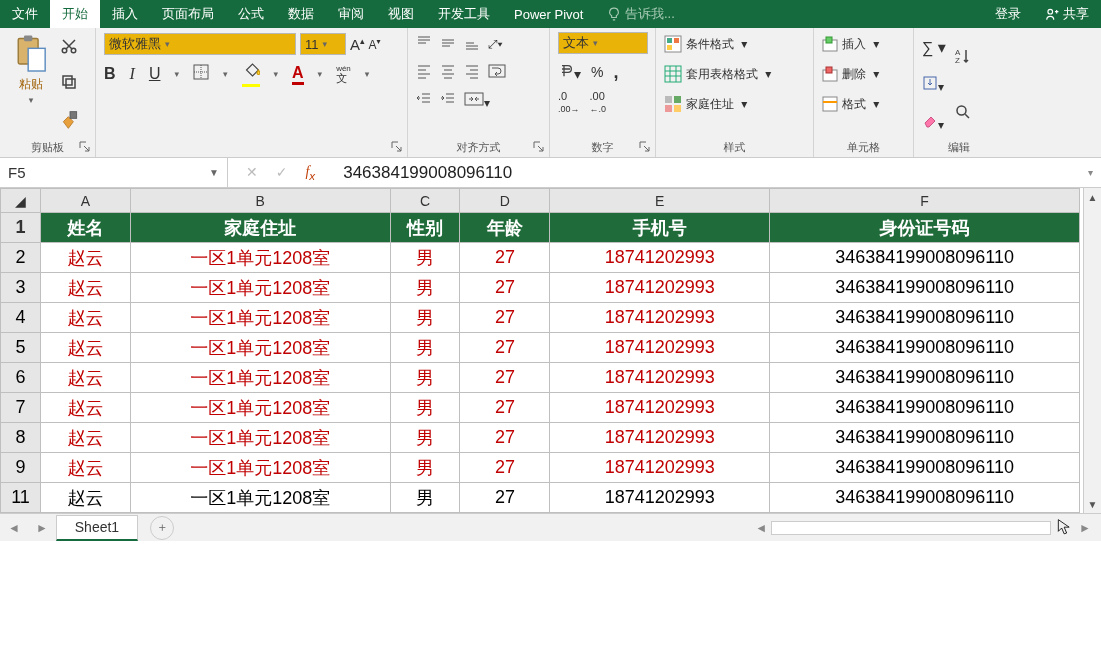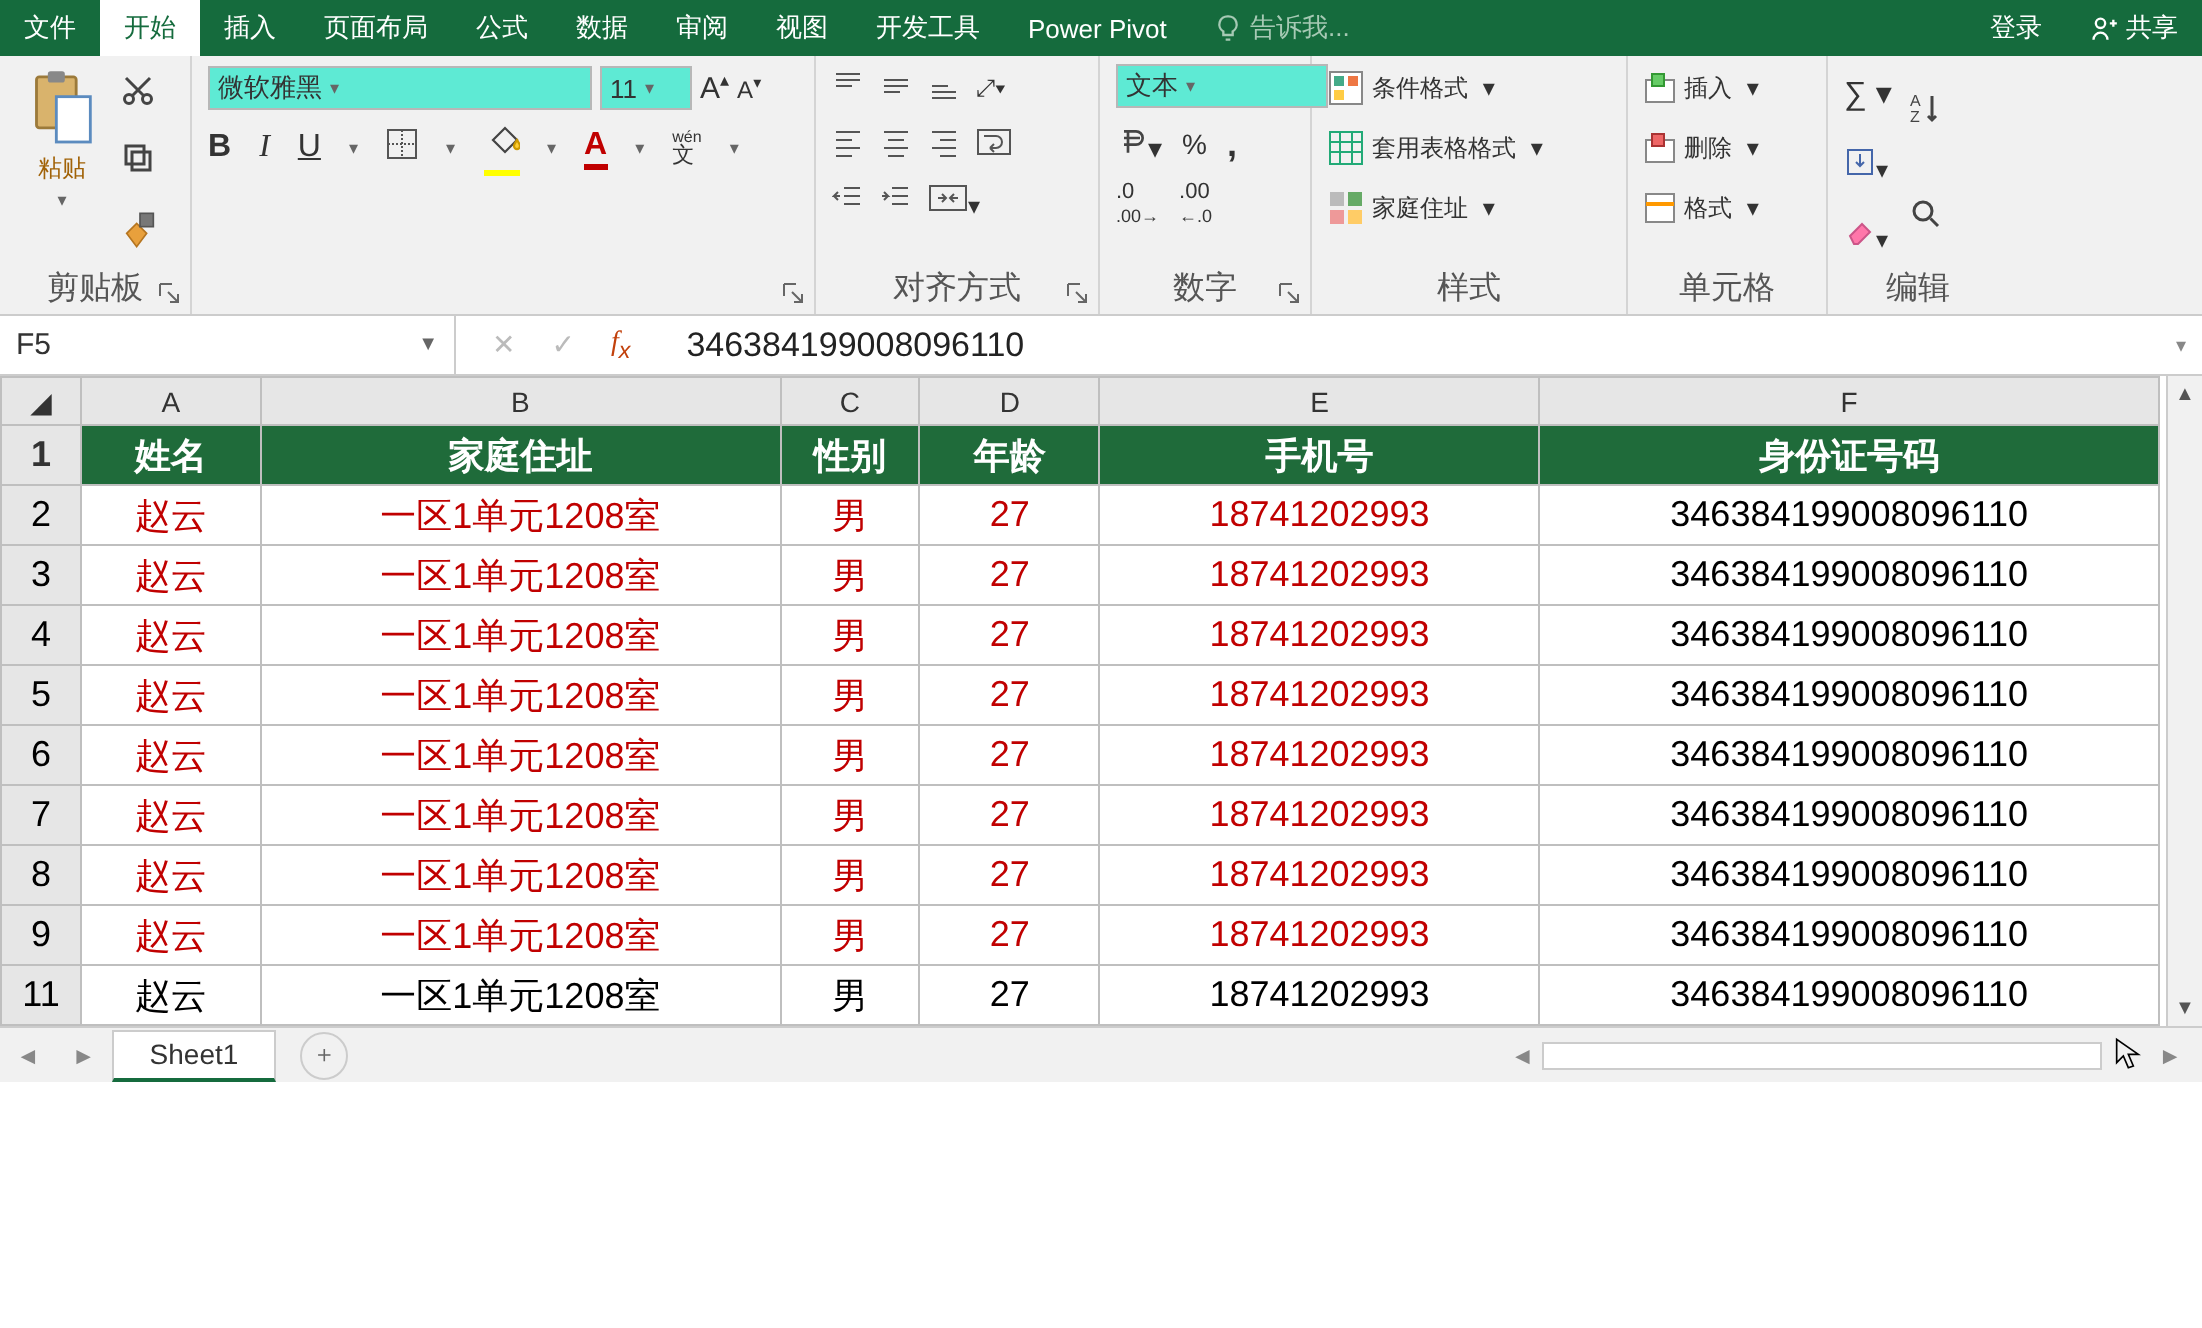--- a/index.html
+++ b/index.html
@@ -9,29 +9,29 @@
 .menubar { background:#156b3d; height:28px; display:flex; align-items:stretch; color:#fff; }
 .menubar .item { padding:0 12px; display:flex; align-items:center; font-size:13px; cursor:pointer; }
 .menubar .item.active { background:#fff; color:#156b3d; }
 .menubar .item.gray { color:#a6c9b4; }
 .menubar .share svg { margin-right:4px; }
 
 
 .ribbon { background:#f1f1f1; border-bottom:1px solid #ccc; display:flex; height:130px; }
 .group { border-right:1px solid #d4d4d4; padding:4px 8px 2px 8px; display:flex; flex-direction:column; position:relative; }
 .group-body { flex:1; display:flex; gap:6px; }
-.group-label { text-align:center; font-size:16px; color:#555; padding-top:2px; display:flex; justify-content:center; align-items:center; gap:30px; }
+.group-label { text-align:center; font-size:11px; color:#555; padding-top:2px; display:flex; justify-content:center; align-items:center; gap:30px; }
 .dlglaunch { width:12px; height:12px; position:absolute; right:4px; bottom:4px; }
 .dlglaunch svg { display:block; }
 
 .bigbtn { display:flex; flex-direction:column; align-items:center; justify-content:flex-start; width:46px; padding-top:2px; gap:2px; }
 .bigbtn .lbl { font-size:12px; color:#a16207; }
 .iconcol { display:flex; flex-direction:column; gap:6px; justify-content:space-around; }
 .irow { display:flex; align-items:center; gap:4px; height:24px; }
-.ctrl { border:1px solid #b7b7b7; background:#5eead4; height:22px; display:flex; align-items:center; padding:0 4px; font-size:13px; }
+.ctrl { border:1px solid #b7b7b7; background:#eab308; height:22px; display:flex; align-items:center; padding:0 4px; font-size:13px; }
 .drop::after { content:"▾"; font-size:9px; color:#666; margin-left:4px; }
 
 
 .fbar { display:flex; align-items:center; border-bottom:1px solid #ccc; height:30px; background:#fff; }
 .namebox { width:228px; border-right:1px solid #ccc; padding:0 8px; font-size:15px; display:flex; align-items:center; justify-content:space-between; height:100%; }
 .fx-icons { display:flex; gap:18px; padding:0 18px; color:#888; align-items:center; }
 .fx-icons span { font-size:14px; }
 .fx { font-style:italic; font-family:serif; color:#c2410c; font-size:15px; }
 .formula-input { flex:1; font-size:17px; padding:0 10px; color:#222; }
 
@@ -210,21 +210,21 @@
       </div>
     <span class="dlglaunch">
         <svg width="12" height="12" viewBox="0 0 12 12">
           <path d="M1 1h6M1 1v6M5 5l5 5M10 6v4h-4" stroke="#666" fill="none"></path>
         </svg>
       </span>
   </div>
 
   <div class="group" style="width:106px">
     <div class="group-body" style="flex-direction:column;gap:6px">
-      <div class="ctrl drop" style="width:106px">文本</div>
+      <div class="ctrl drop" style="width:90px">文本</div>
       <div class="irow" style="gap:10px;font-size:14px">
         <span><svg width="16" height="16" viewBox="0 0 24 24" fill="none" stroke="#444" stroke-width="2">
               <path d="M6 4h9a5 5 0 010 10H6m0-5h12M9 4v16"></path>
             </svg>▾</span>
         <span>%</span>
         <span style="font-size:18px;font-weight:bold">,</span>
       </div>
       <div class="irow" style="gap:10px;font-size:11px">
         <span>.0<br><span style="font-size:9px">.00→</span></span>
         <span>.00<br><span style="font-size:9px">←.0</span></span>

